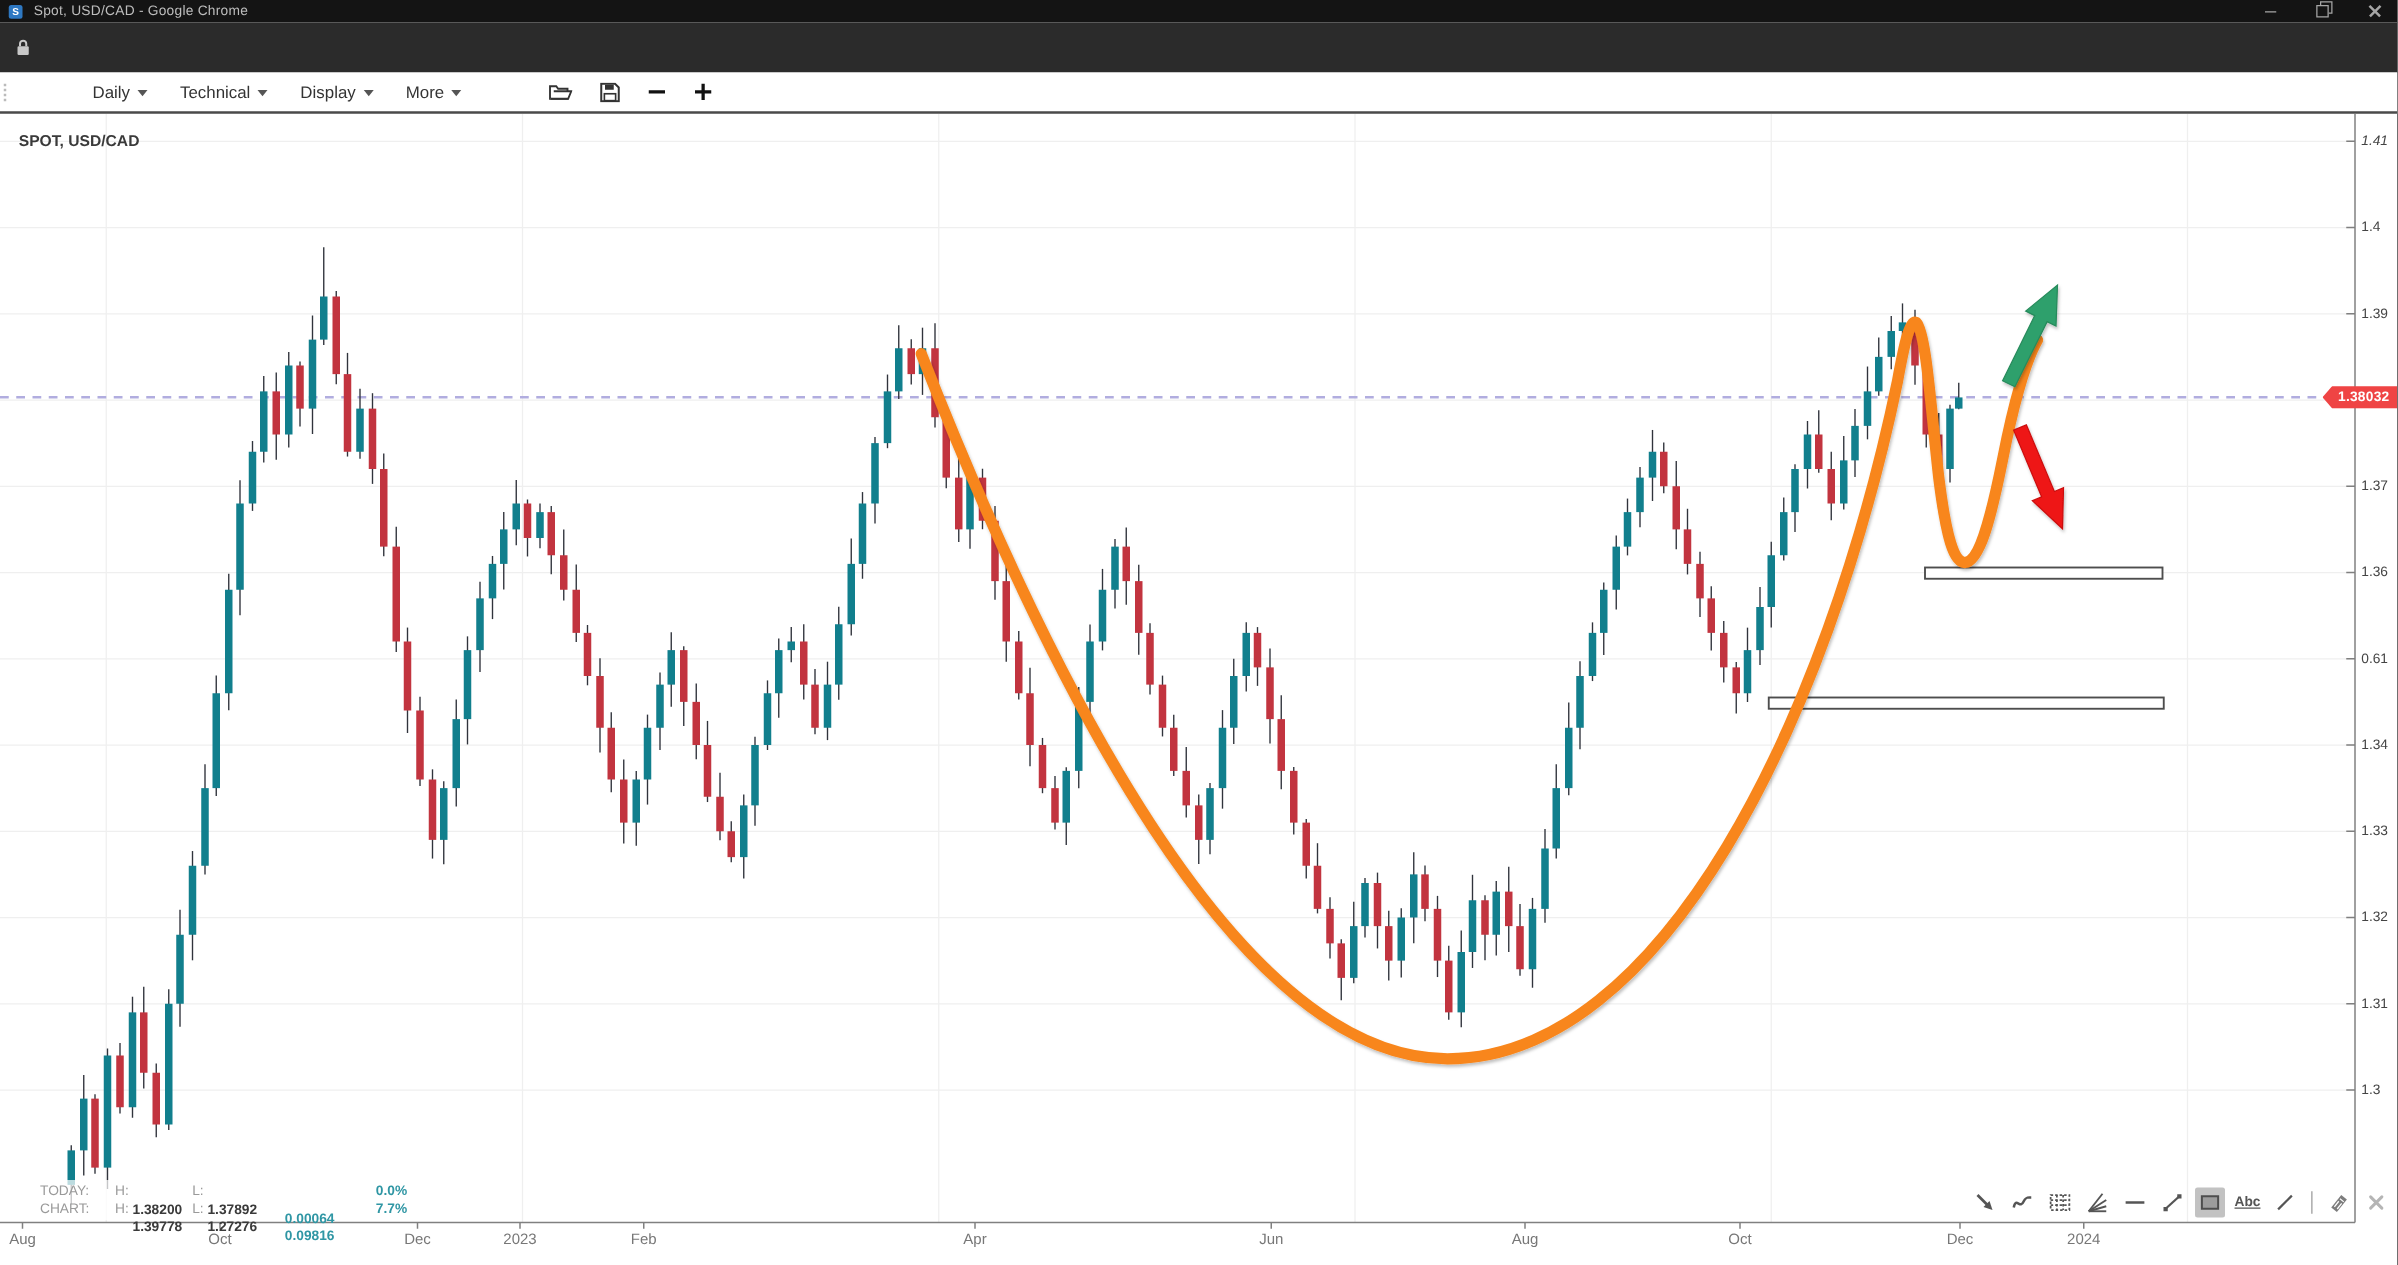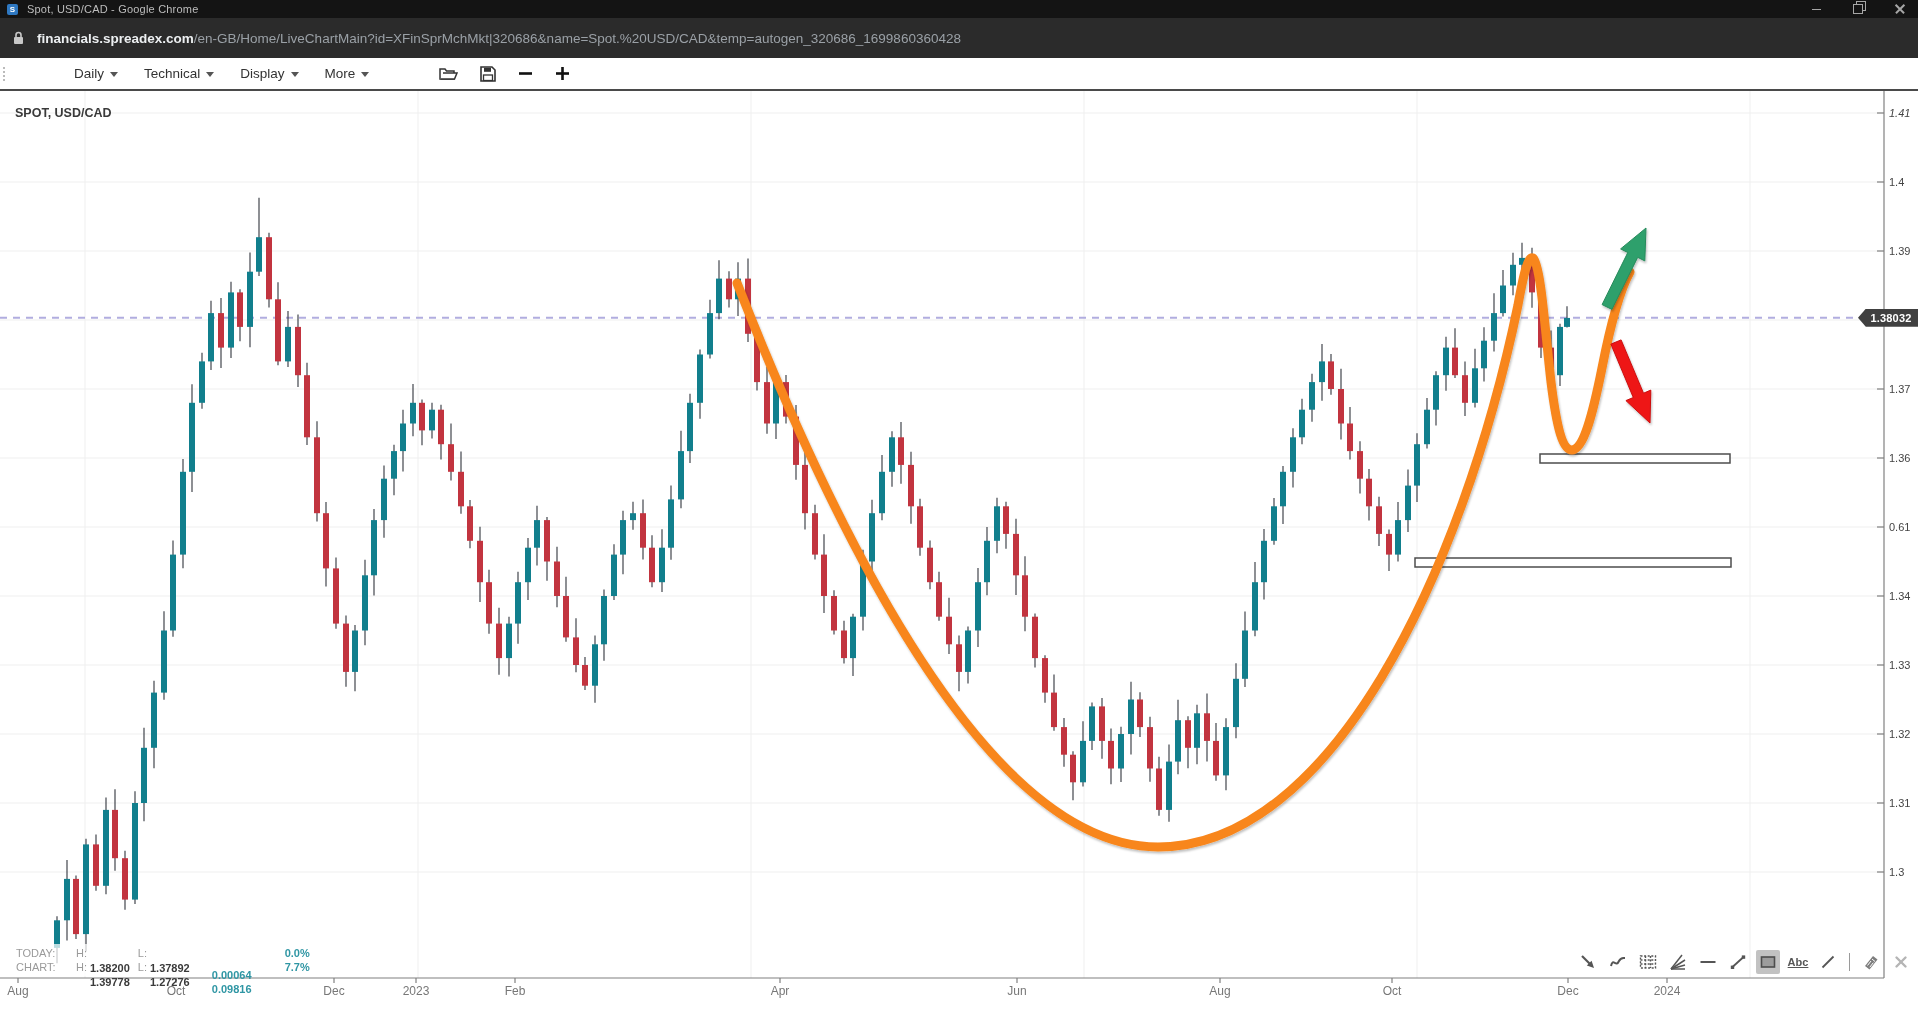--- a/index.html
+++ b/index.html
@@ -32,29 +32,29 @@
   .menu{display:flex;align-items:center;gap:6px;margin-left:26px;cursor:pointer;}
   .menu-label{font-size:13.5px;color:#333;}
   .caret{width:0;height:0;border-left:4px solid transparent;border-right:4px solid transparent;border-top:5px solid #555;margin-top:2px;}
   .tb-icons{display:flex;align-items:center;gap:22px;margin-left:30px;}
   .tb-icon{cursor:pointer;display:flex;align-items:center;}
   
   #chart-svg{position:absolute;left:0;top:0;z-index:1;}
   .spot-label{position:absolute;left:15px;top:106px;font-size:12.5px;font-weight:bold;color:#3a3a3a;z-index:5;}
   .y-label{position:absolute;left:1889px;width:30px;font-size:11px;color:#444;z-index:4;}
   .x-label{position:absolute;top:984px;font-size:12px;color:#777;z-index:4;transform:translateX(-50%);}
-  .price-badge{position:absolute;left:1858px;width:60px;height:18px;background:#404040;z-index:6;
+  .price-badge{position:absolute;left:1858px;width:60px;height:18px;background:#ef4444;z-index:6;
                clip-path:polygon(0 50%,13% 0,100% 0,100% 100%,13% 100%);
                display:flex;align-items:center;justify-content:center;padding-left:6px;box-sizing:border-box;
                color:#fff;font-size:11px;font-weight:bold;letter-spacing:.2px;}
   
   .stats{position:absolute;left:10px;top:944px;z-index:6;background:rgba(255,255,255,.72);
          padding:2px 6px;font-size:11px;}
   .stats-row{display:flex;align-items:center;height:14px;white-space:nowrap;}
-  .st-label{color:#9a9a9a;width:52px;}
+  .st-label{color:#9a9a9a;width:52px;margin-left:16px;}
   .st-hl{color:#9a9a9a;margin-left:8px;}
   .st-val{color:#3a3a3a;margin-left:3px;font-weight:bold;margin-top:30px;}
   .st-chg{color:#2f96a4;margin-left:16px;width:52px;text-align:center;font-weight:bold;margin-top:44px;}
   .st-pct{color:#2f96a4;margin-left:18px;width:34px;text-align:right;font-weight:bold;}
   
   .draw-toolbar{position:absolute;left:1576px;top:950px;display:flex;align-items:center;gap:6px;z-index:6;}
   .tool{width:24px;height:24px;display:flex;align-items:center;justify-content:center;cursor:pointer;border-radius:2px;}
   .tool.selected{background:#c2c2c2;}
   .tool-sep{width:0;height:18px;border-left:1.5px solid #9a9a9a;margin:0 3px;}
   .abc{font-size:11px;color:#555;text-decoration:underline;font-weight:bold;}
@@ -78,21 +78,20 @@
           <span class="close-glyph"></span>
         </div>
     </div>
   </div>
 
   <div class="urlbar">
     <svg class="lock-icon" width="11" height="14" viewBox="0 0 11 14">
       <rect x="1" y="6" width="9" height="7" rx="1" fill="#c8c8c8"></rect>
       <path d="M3 6 V4 a2.5 2.5 0 0 1 5 0 V6" fill="none" stroke="#c8c8c8" stroke-width="1.6"></path>
     </svg>
-    <div class="url-text"><span class="url-host">financials.spreadex.com</span><span class="url-path">/en-GB/Home/LiveChartMain?id=XFinSprMchMkt|320686&amp;name=Spot.%20USD/CAD&amp;temp=autogen_320686_1699860360428</span></div>
   </div>
 
   <div class="toolbar">
     <div class="grip"></div>
     <div id="menus" style="display: flex;">
         <div class="menu">
           <span class="menu-label">Daily</span>
           <span class="caret"></span>
         </div>
         <div class="menu">

